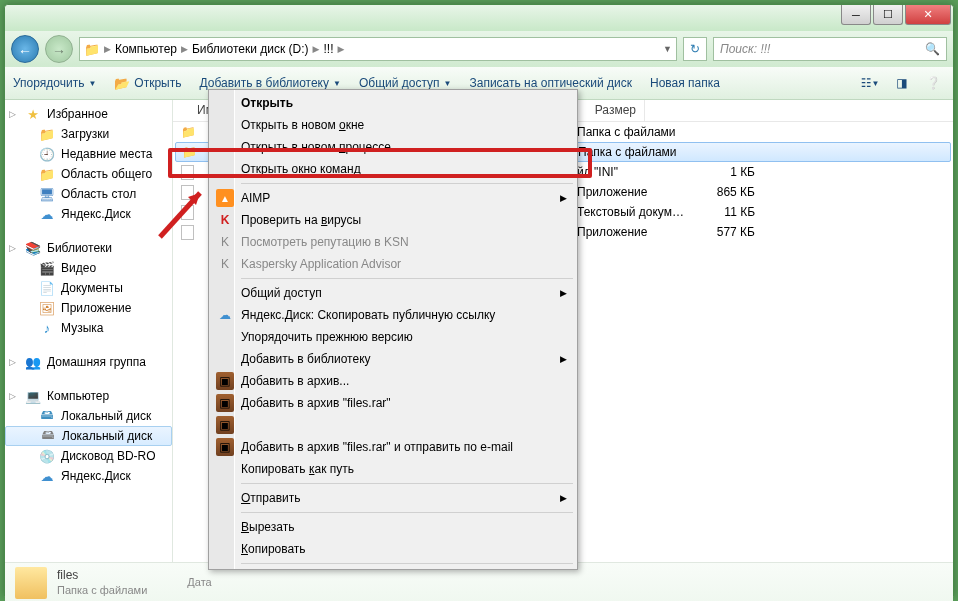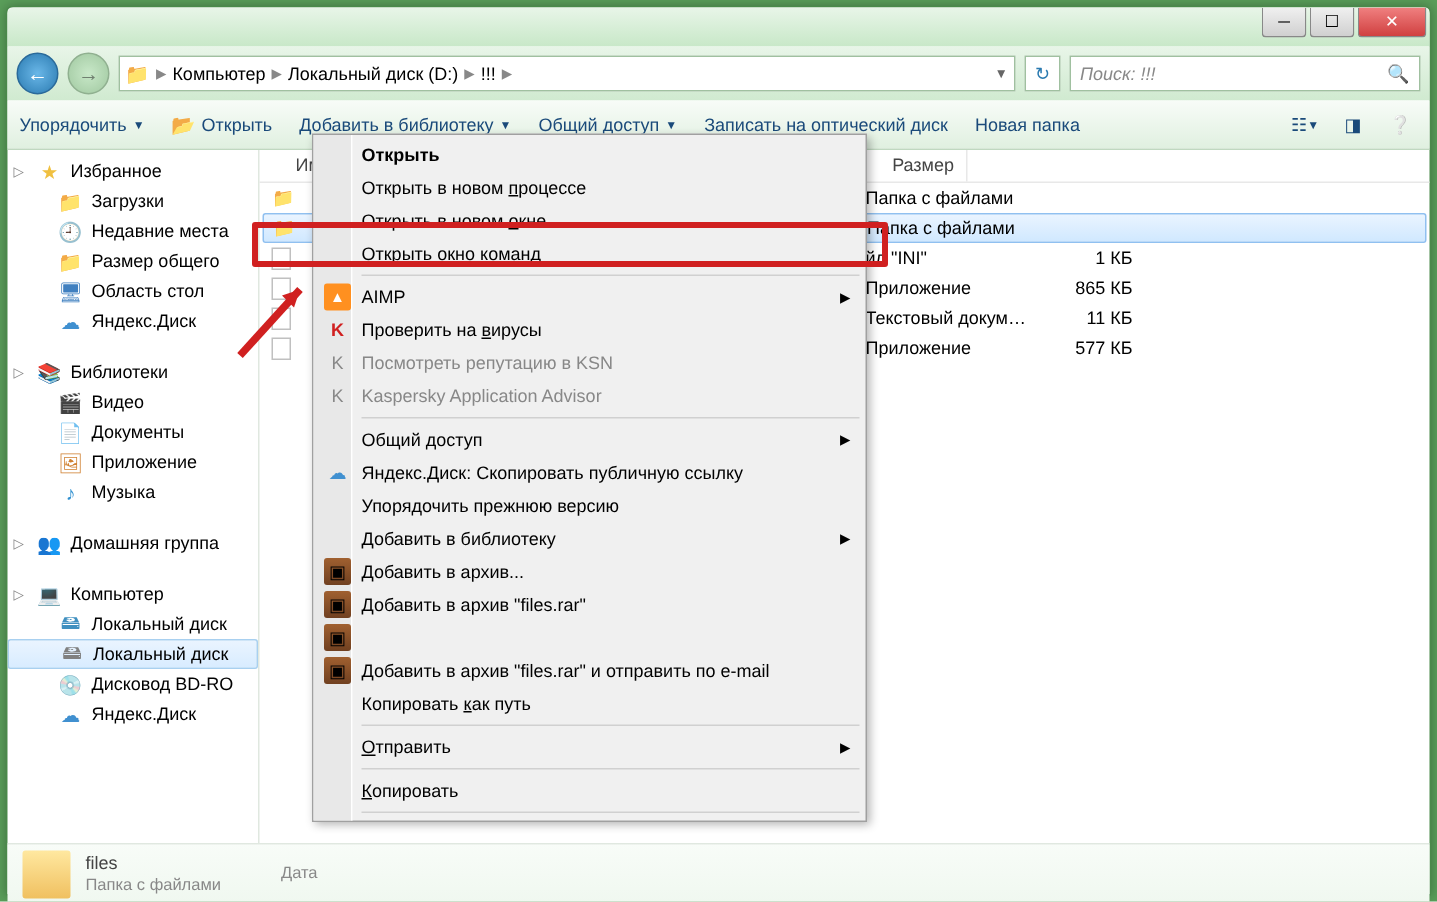--- a/index.html
+++ b/index.html
@@ -99,21 +99,21 @@
     <div class="nav-btn">←</div>
     <div class="nav-btn fwd">→</div>
     <div class="addr">
       <span class="ico folder">📁</span>
       <span class="sep">▶</span>
       <span class="crumb">
           <span>Компьютер</span>
         </span>
       <span class="sep">▶</span>
       <span class="crumb">
-          <span>Локальный диск (D:)</span>
+          <span>Библиотеки диск (D:)</span>
         </span>
       <span class="sep">▶</span>
       <span class="crumb">
           <span>!!!</span>
         </span>
       <span class="sep">▶</span>
       <span style="margin-left:auto;font-size:9px;color:#666">▼</span>
     </div>
     <div class="refresh">↻</div>
     <div class="search">
@@ -163,21 +163,21 @@
         <div class="nav-item">
             <span class="ico folder">📁</span>
             <span>Загрузки</span>
           </div>
         <div class="nav-item">
             <span class="ico recent">🕘</span>
             <span>Недавние места</span>
           </div>
         <div class="nav-item">
             <span class="ico folder">📁</span>
-            <span>Размер общего</span>
+            <span>Область общего</span>
           </div>
         <div class="nav-item">
             <span class="ico desk">🖥</span>
             <span>Область стол</span>
           </div>
         <div class="nav-item">
             <span class="ico yadisk">☁</span>
             <span>Яндекс.Диск</span>
           </div>
       </div>
@@ -306,24 +306,24 @@
   </div>
 </div>
 
 <div class="ctx">
   <div class="ctx-gutter"></div>
   <div id="ctx-items">
       <div class="ctx-item bold">
         <span>Открыть</span>
       </div>
       <div class="ctx-item">
+        <span>Открыть в новом <u>о</u>кне</span>
+      </div>
+      <div class="ctx-item">
         <span>Открыть в новом <u>п</u>роцессе</span>
-      </div>
-      <div class="ctx-item">
-        <span>Открыть в новом <u>о</u>кне</span>
       </div>
       <div class="ctx-item">
         <span>Открыть <u>о</u>кно команд</span>
       </div>
       <div class="ctx-sep"></div>
       <div class="ctx-item">
         <span class="ci-ico aimp">▲</span>
         <span>AIMP</span>
         <span class="sub-arrow">▶</span>
       </div>
@@ -372,20 +372,23 @@
       </div>
       <div class="ctx-item">
         <span>Копировать <u>к</u>ак путь</span>
       </div>
       <div class="ctx-sep"></div>
       <div class="ctx-item">
         <span><u>О</u>тправить</span>
         <span class="sub-arrow">▶</span>
       </div>
       <div class="ctx-sep"></div>
+      <div class="ctx-item">
+        <span><u>В</u>ырезать</span>
+      </div>
       <div class="ctx-item">
         <span><u>К</u>опировать</span>
       </div>
       <div class="ctx-sep"></div>
     </div>
 </div>
 
 <div class="highlight-box"></div>
 <svg class="arrow-ann" width="60" height="60">
   <path d="M 8 52 L 48 8" stroke="#d02020" stroke-width="5" fill="none"></path>

